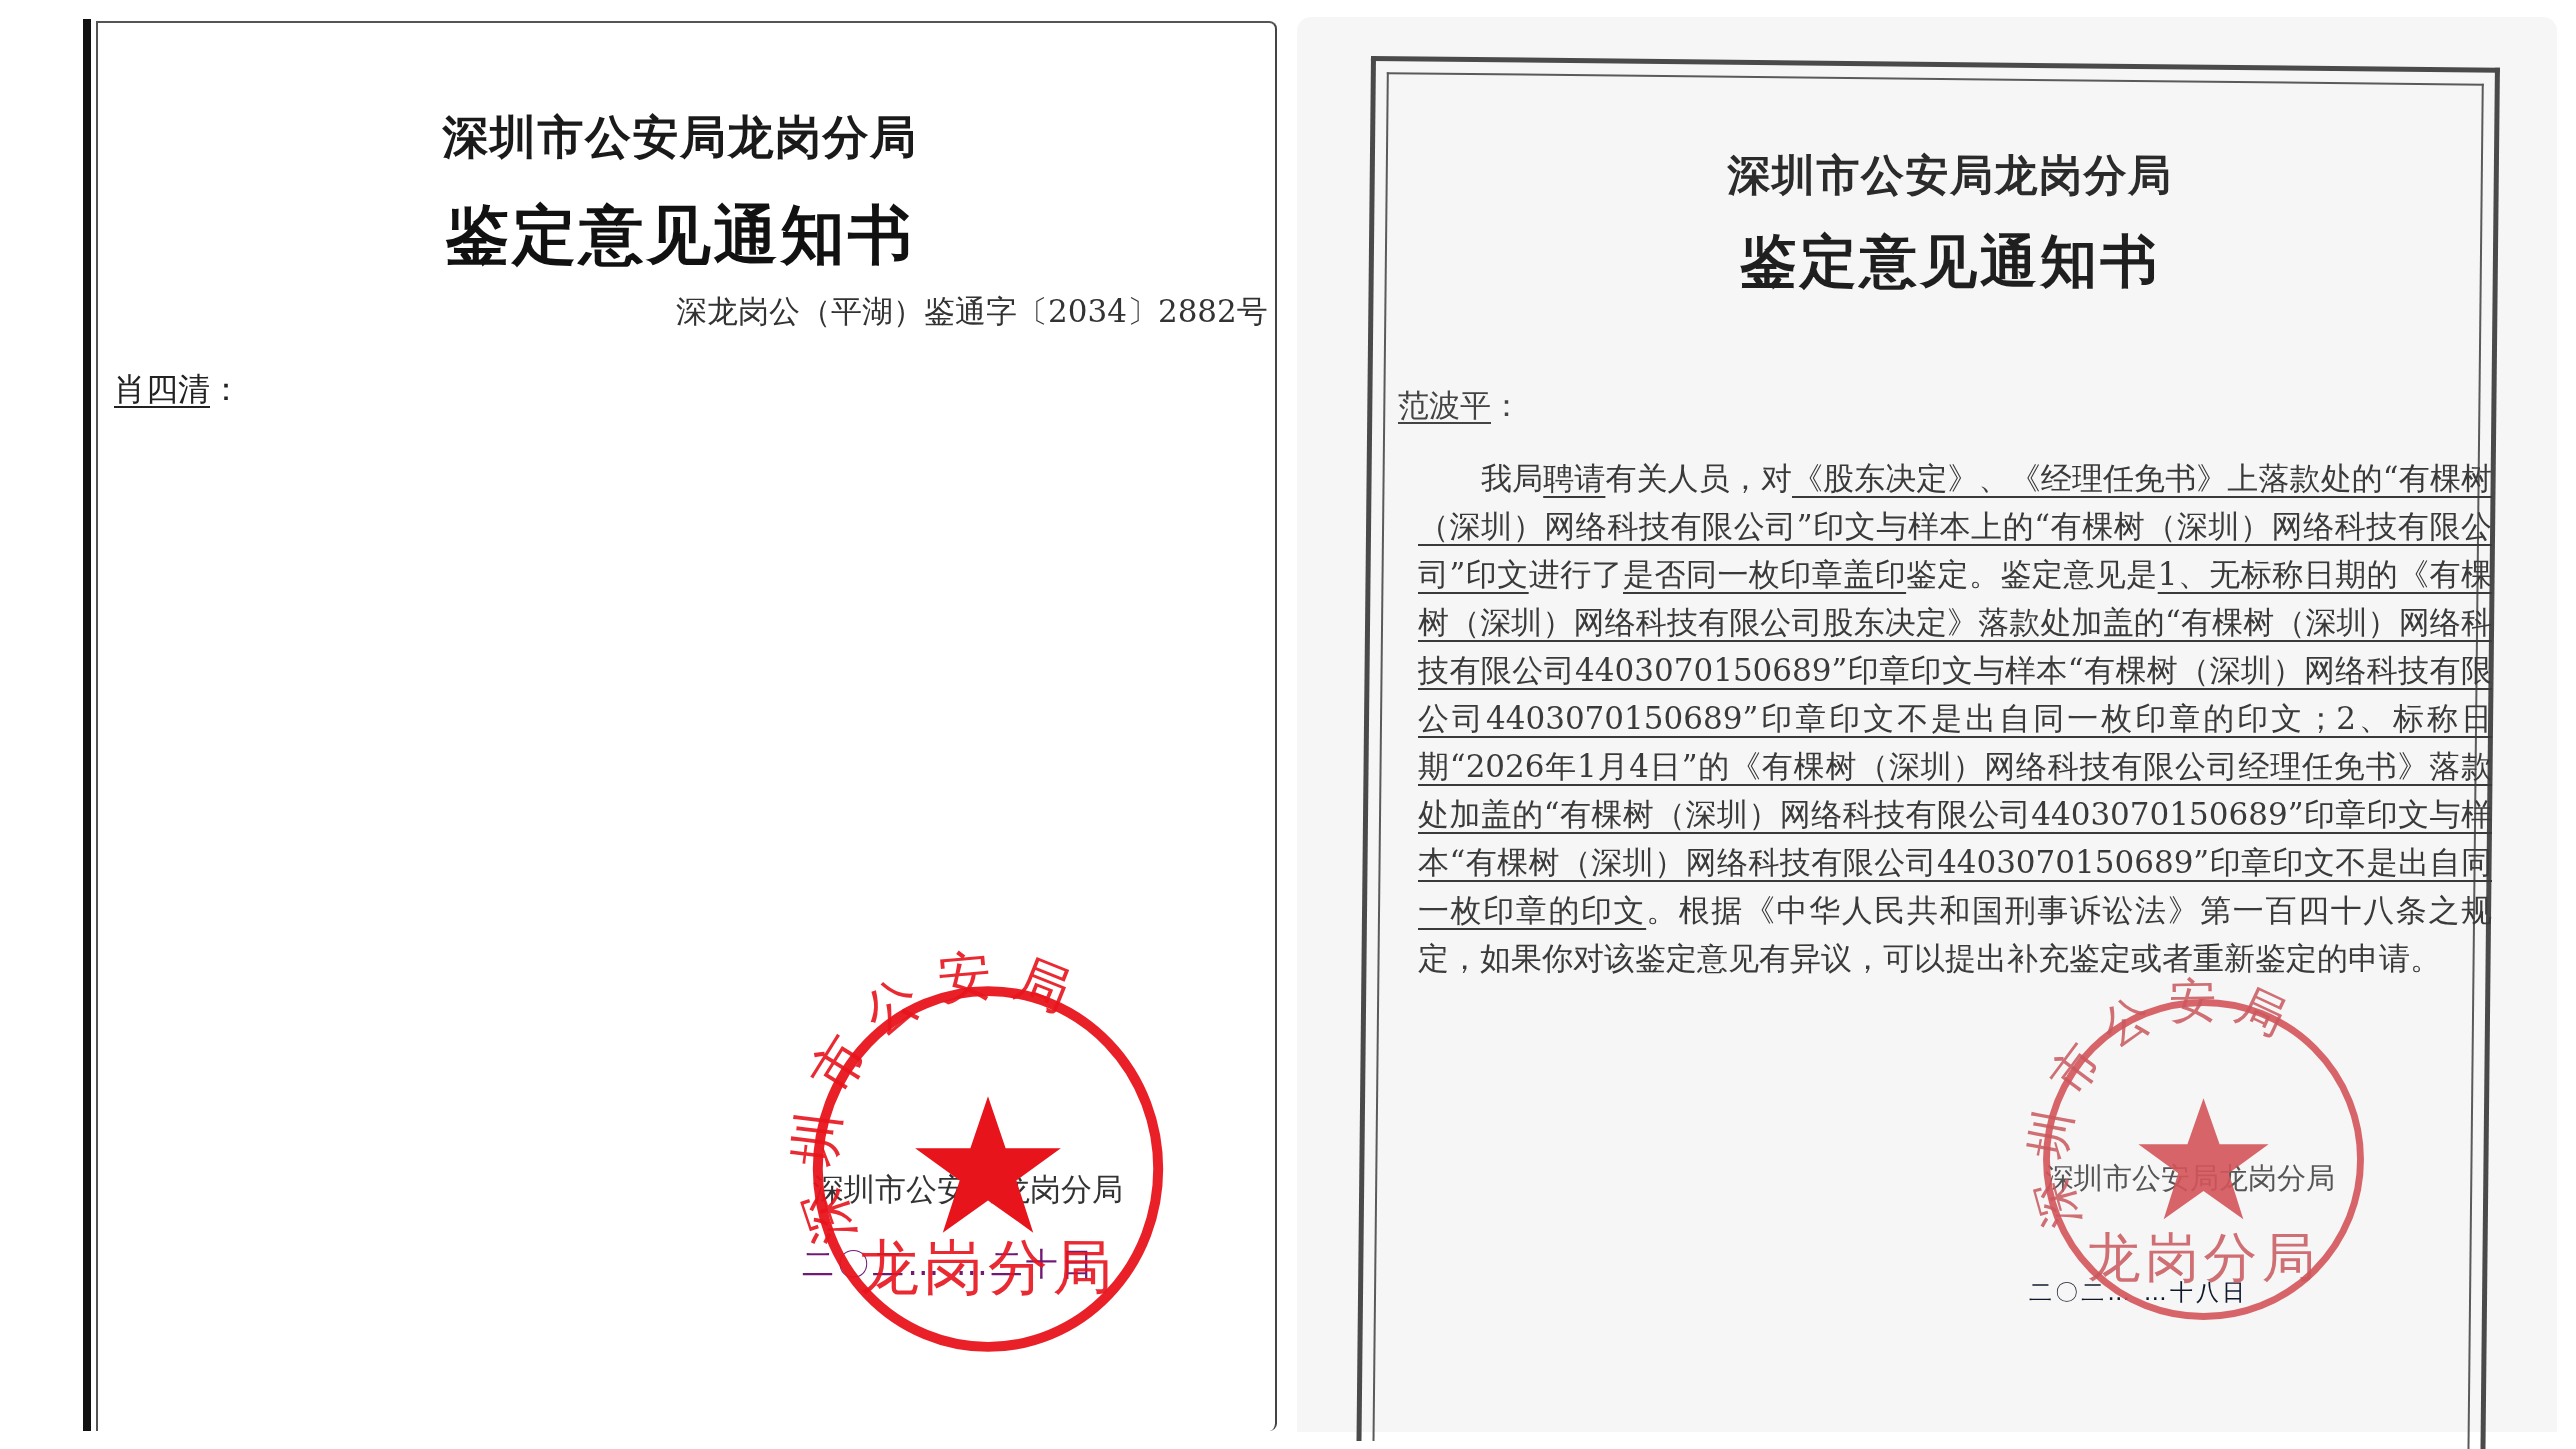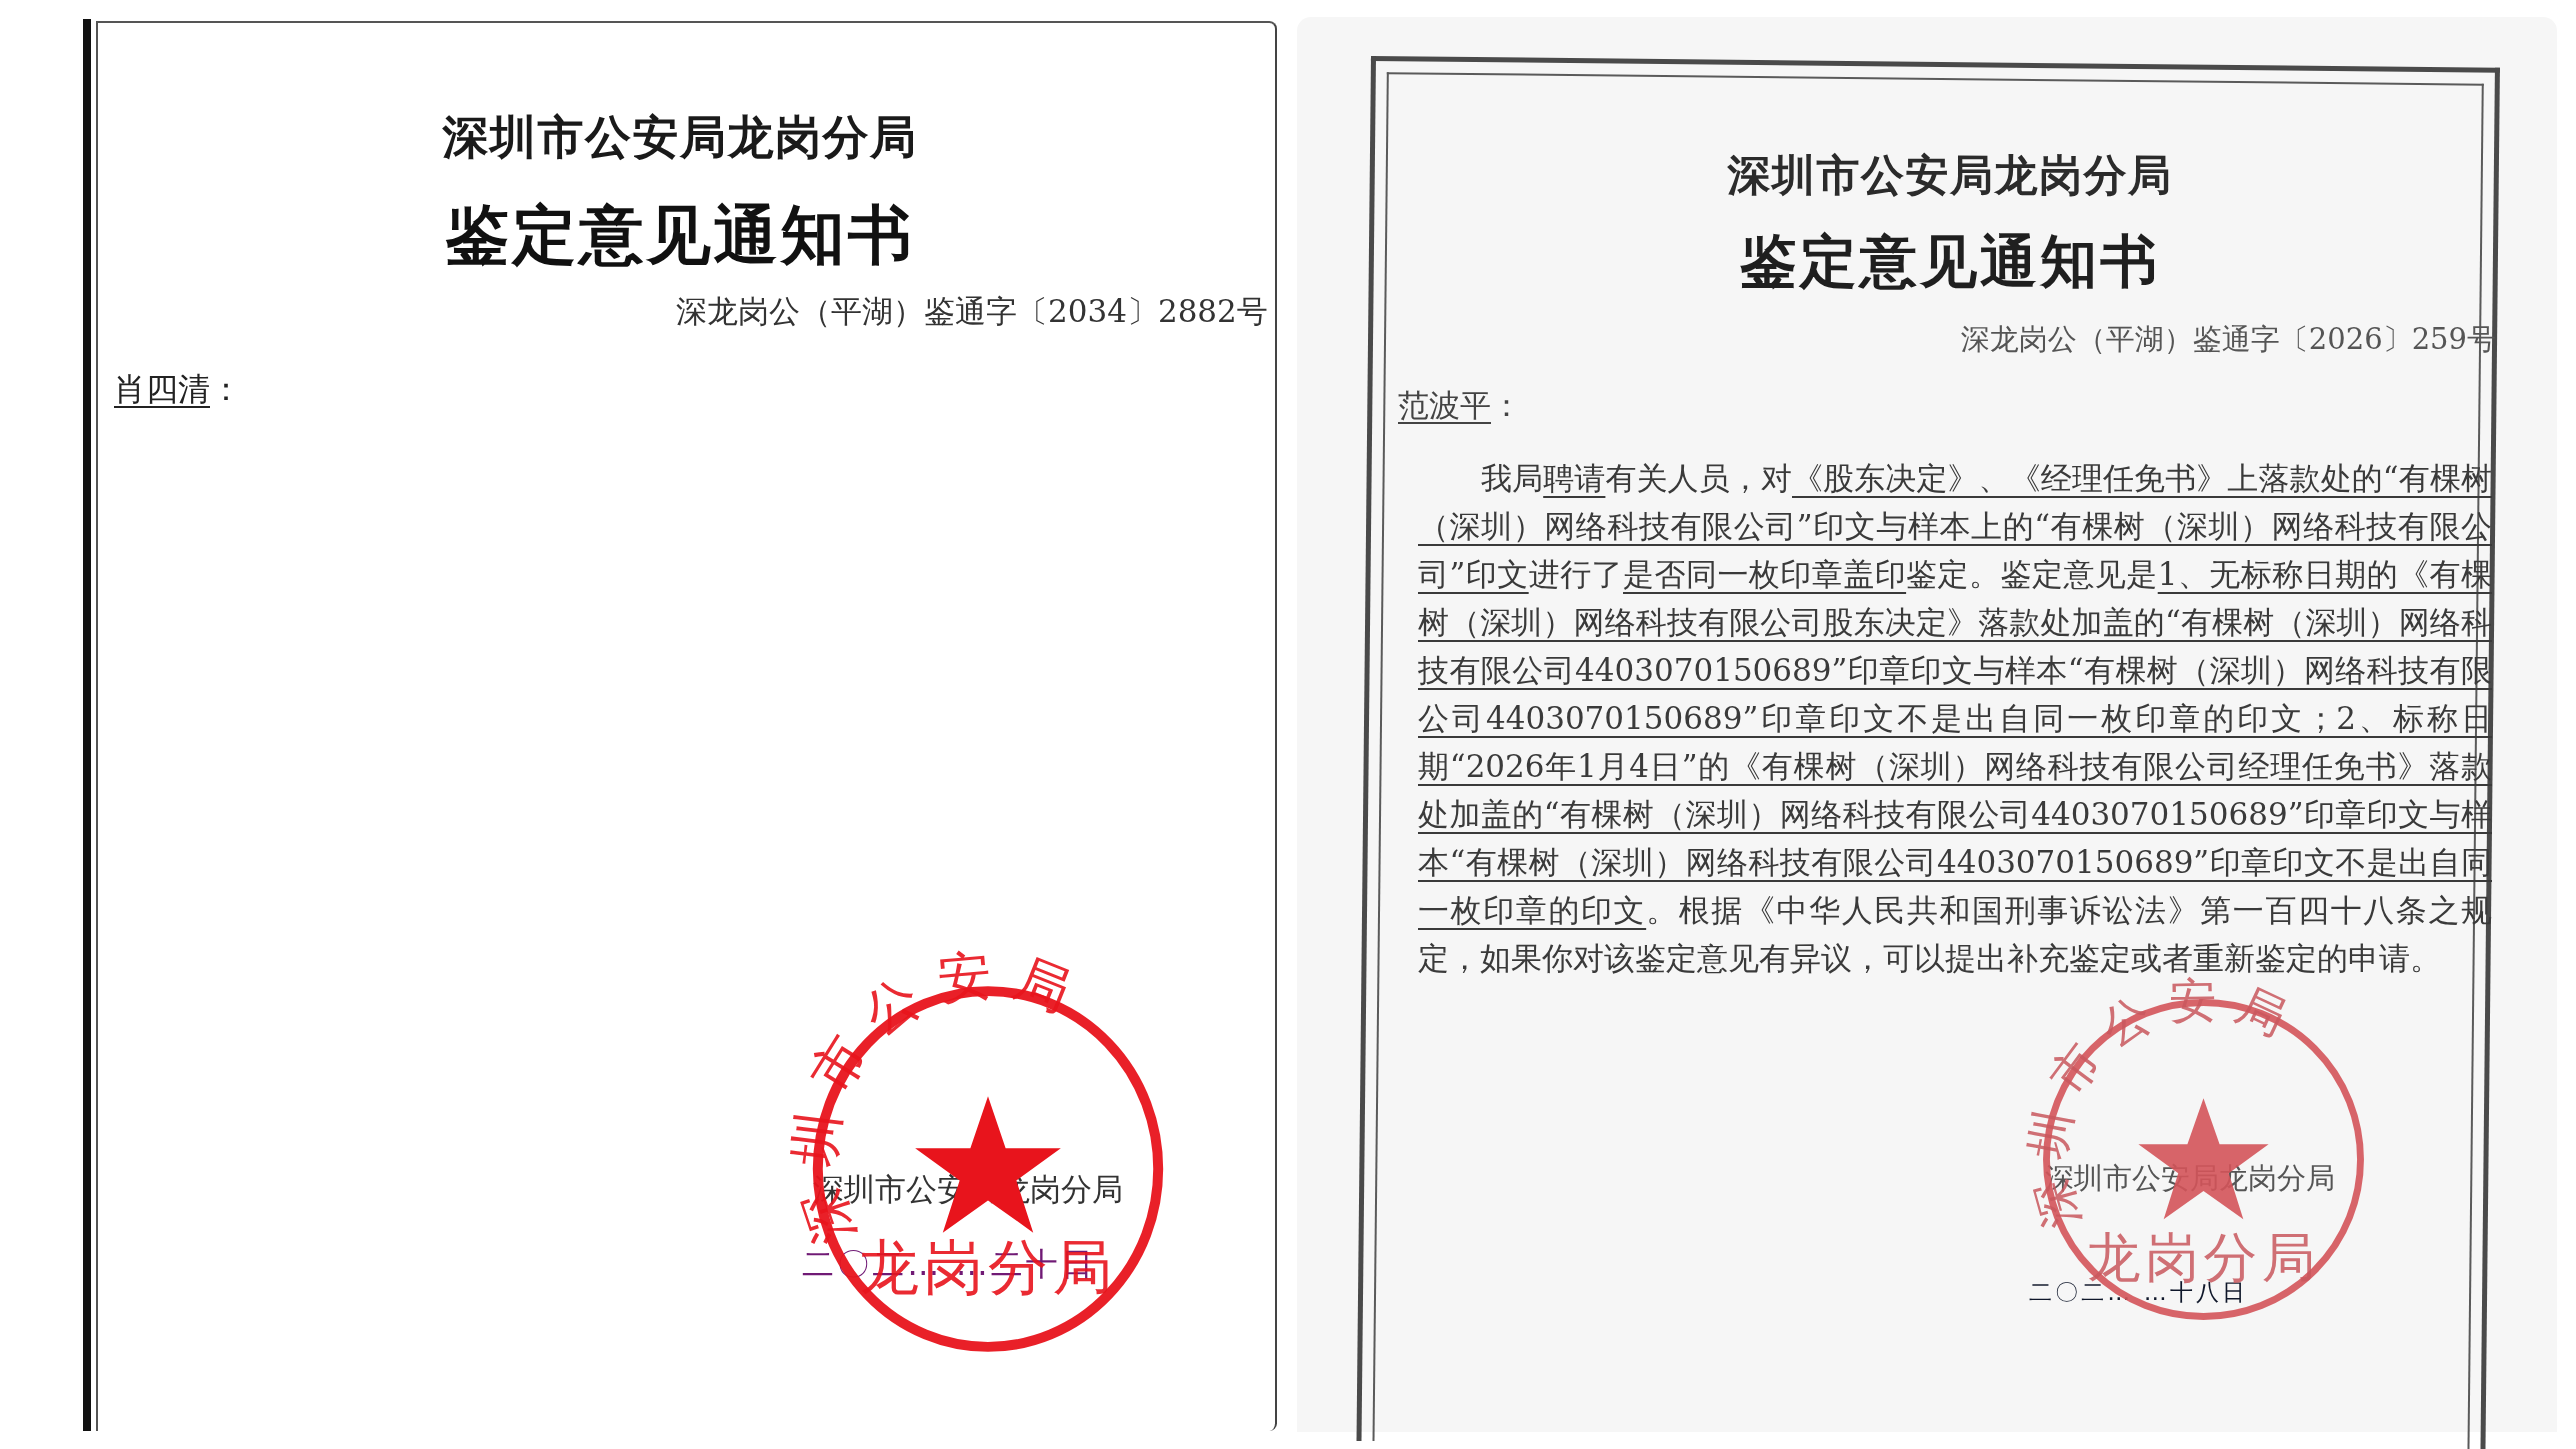--- a/index.html
+++ b/index.html
@@ -85,21 +85,20 @@
   </div>
 </div>
 
 <div class="doc" id="doc-right">
   <div class="frame-outer">
     <div class="frame-inner"></div>
   </div>
 
   <div class="title1">深圳市公安局龙岗分局</div>
   <div class="title2">鉴定意见通知书</div>
-  <div class="docno">深龙岗公（平湖）鉴通字〔2026〕259号</div>
 
   <div class="addressee">
     <span class="name">范波平</span><span>：</span>
   </div>
 
   <div class="body">
     <p style="text-indent:63px;margin-left:20px;">
       <span>我局</span><span class="u">聘请</span><span>有关人员，对</span><span class="u">《股东决定》、《经理任免书》上落款处的“有棵树（深圳）网络科技有限公司”印文与样本上的“有棵树（深圳）网络科技有限公司”印文</span><span>进行了</span><span class="u">是否同一枚印章盖印</span><span>鉴定。鉴定意见是</span><span class="u">1、无标称日期的《有棵树（深圳）网络科技有限公司股东决定》落款处加盖的“有棵树（深圳）网络科技有限公司4403070150689”印章印文与样本“有棵树（深圳）网络科技有限公司4403070150689”印章印文不是出自同一枚印章的印文；2、标称日期“2026年1月4日”的《有棵树（深圳）网络科技有限公司经理任免书》落款处加盖的“有棵树（深圳）网络科技有限公司4403070150689”印章印文与样本“有棵树（深圳）网络科技有限公司4403070150689”印章印文不是出自同一枚印章的印文</span><span>。根据《中华人民共和国刑事诉讼法》第一百四十八条之规定，如果你对该鉴定意见有异议，可以提出补充鉴定或者重新鉴定的申请。</span>
     </p>
   </div>

